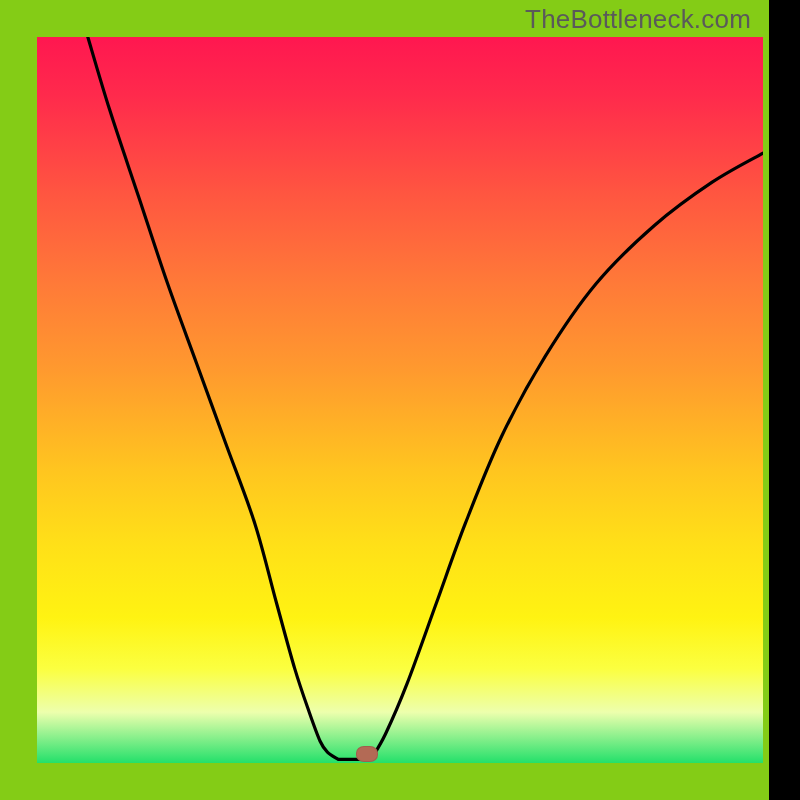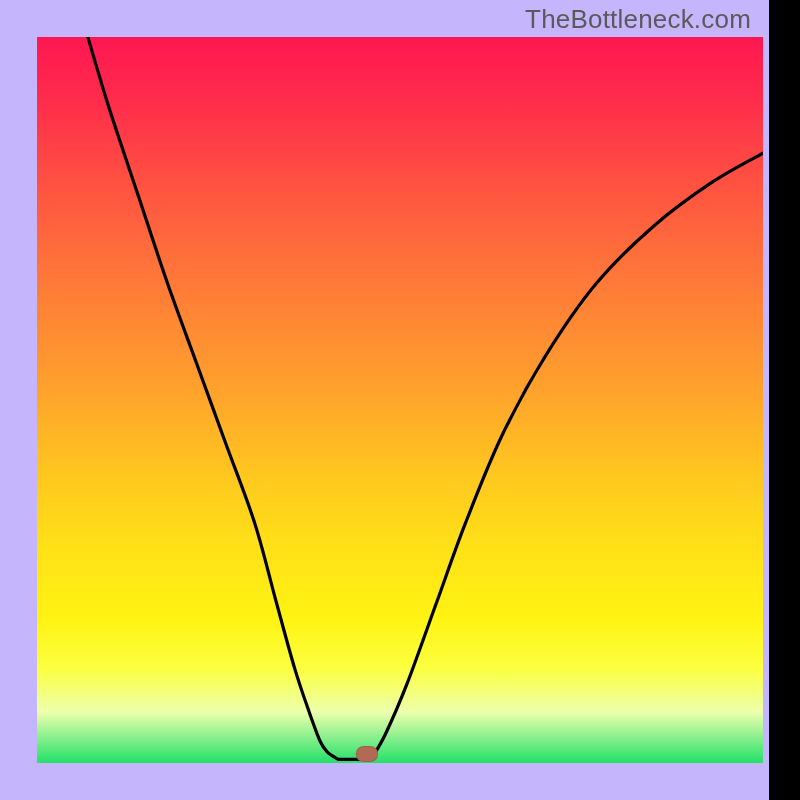--- a/index.html
+++ b/index.html
@@ -8,21 +8,21 @@
     width: 800px;
     height: 800px;
     background: #000;
     overflow: hidden;
     font-family: Arial, Helvetica, sans-serif;
   }
   .frame {
     position: relative;
     width: 769px;
     height: 800px;
-    background: #c4b5fd;
+    background: #84cc16;
   }
   .watermark {
     position: absolute;
     top: 4px;
     right: 18px;
     color: #5a5a5a;
     font-size: 26px;
     font-weight: 500;
     letter-spacing: 0.2px;
     z-index: 10;

